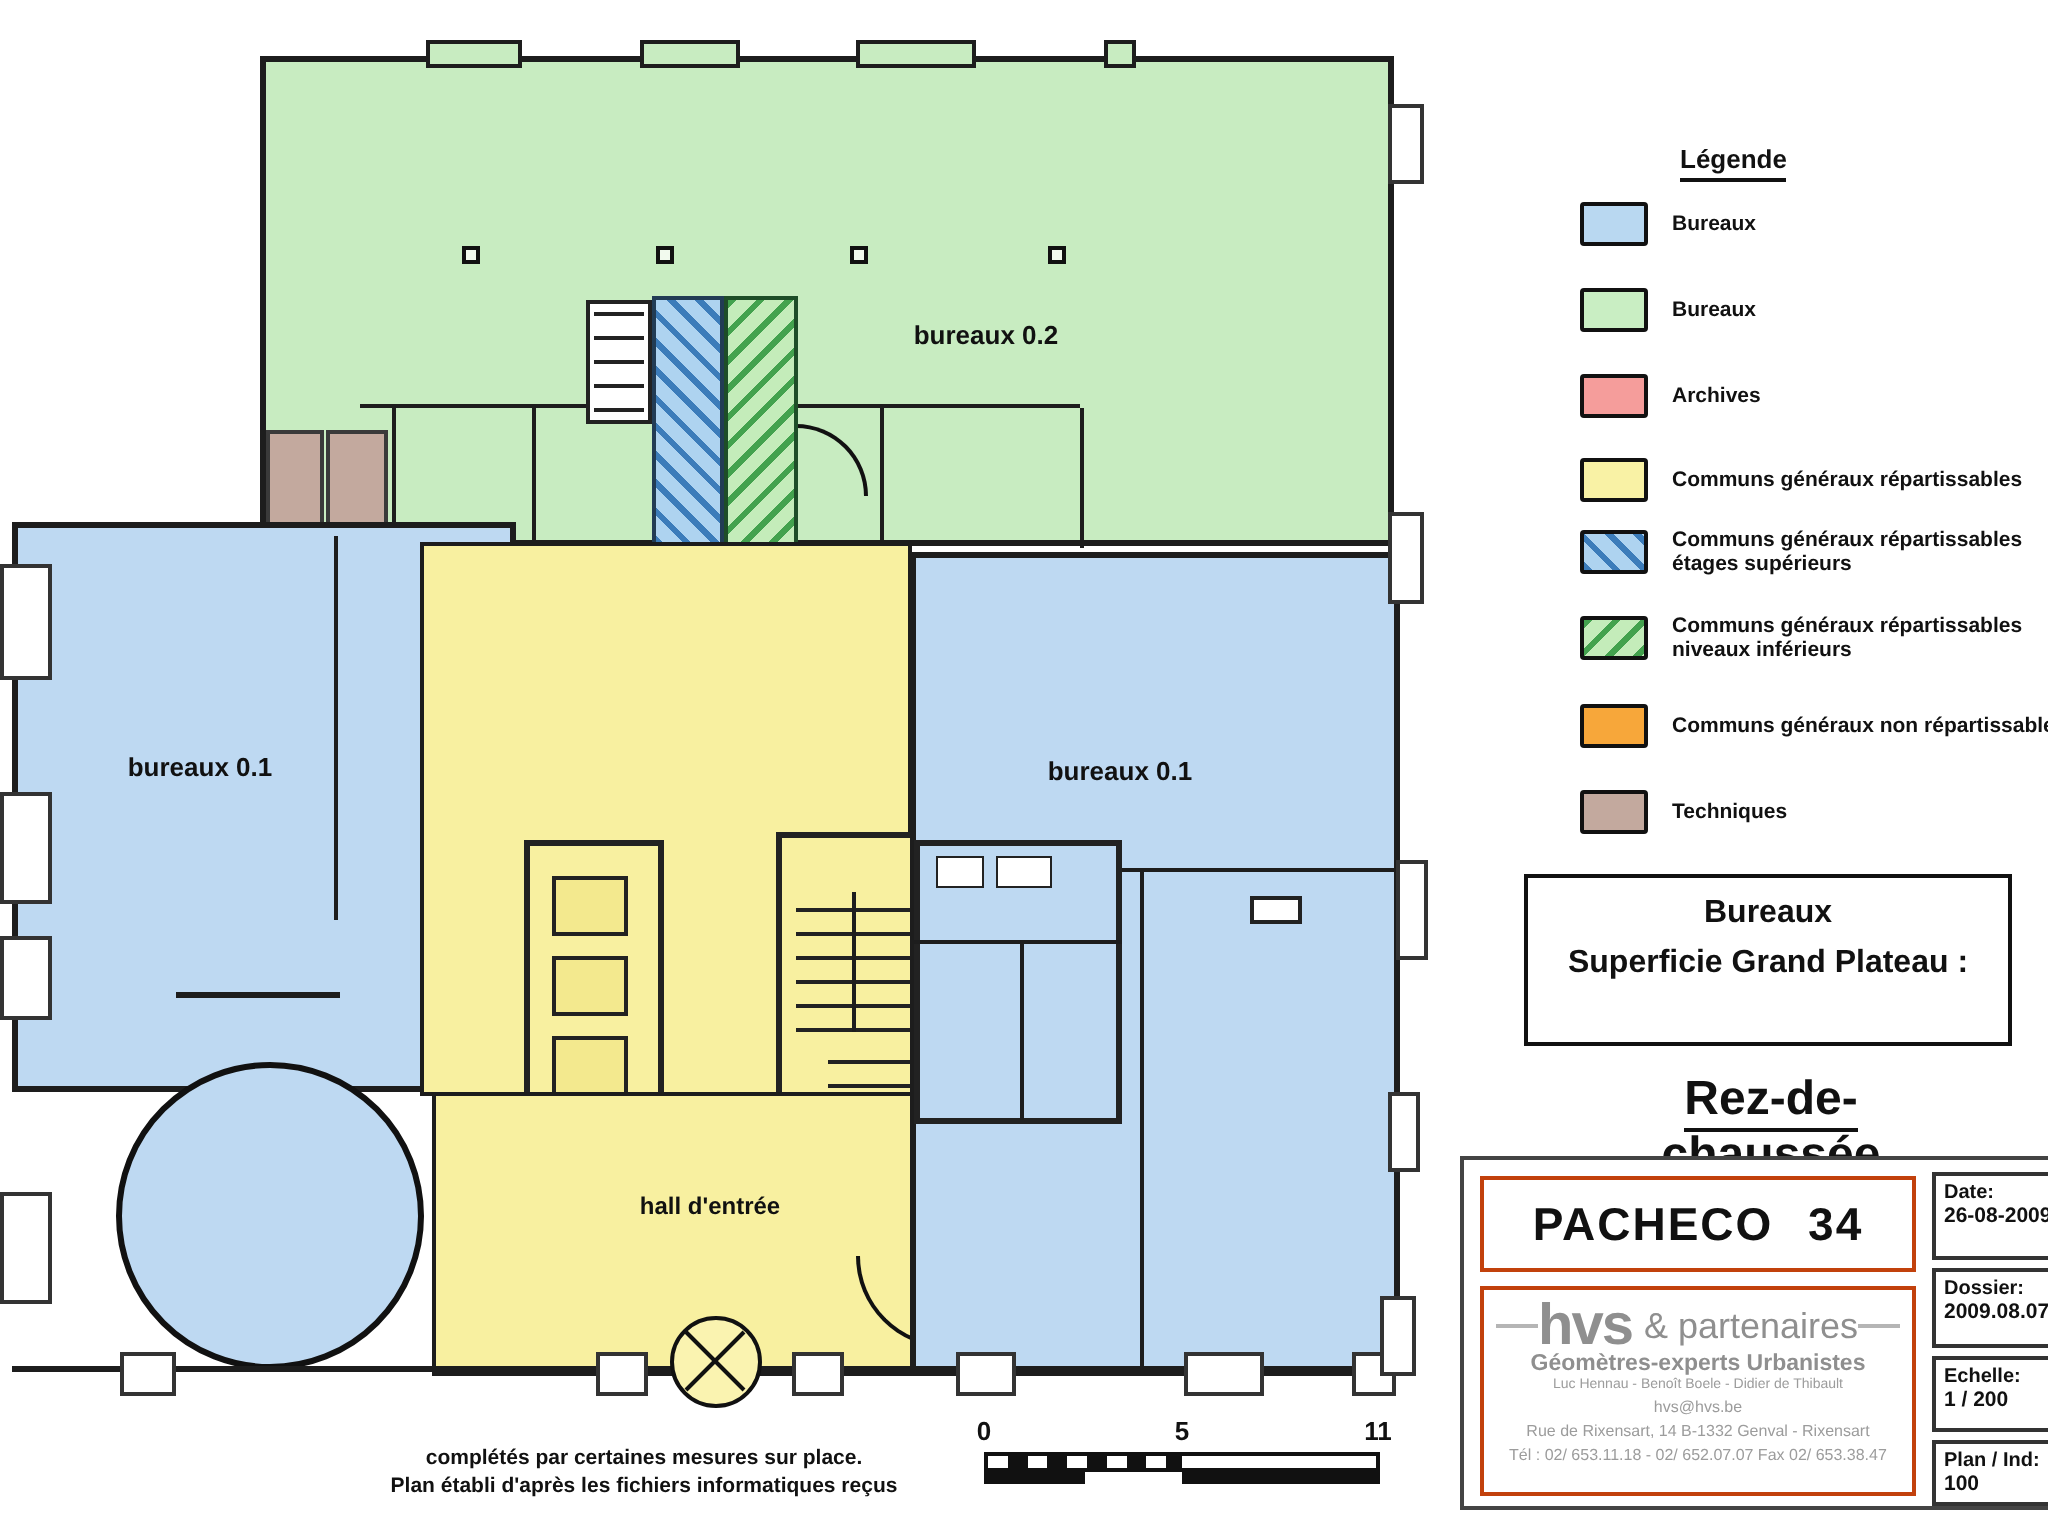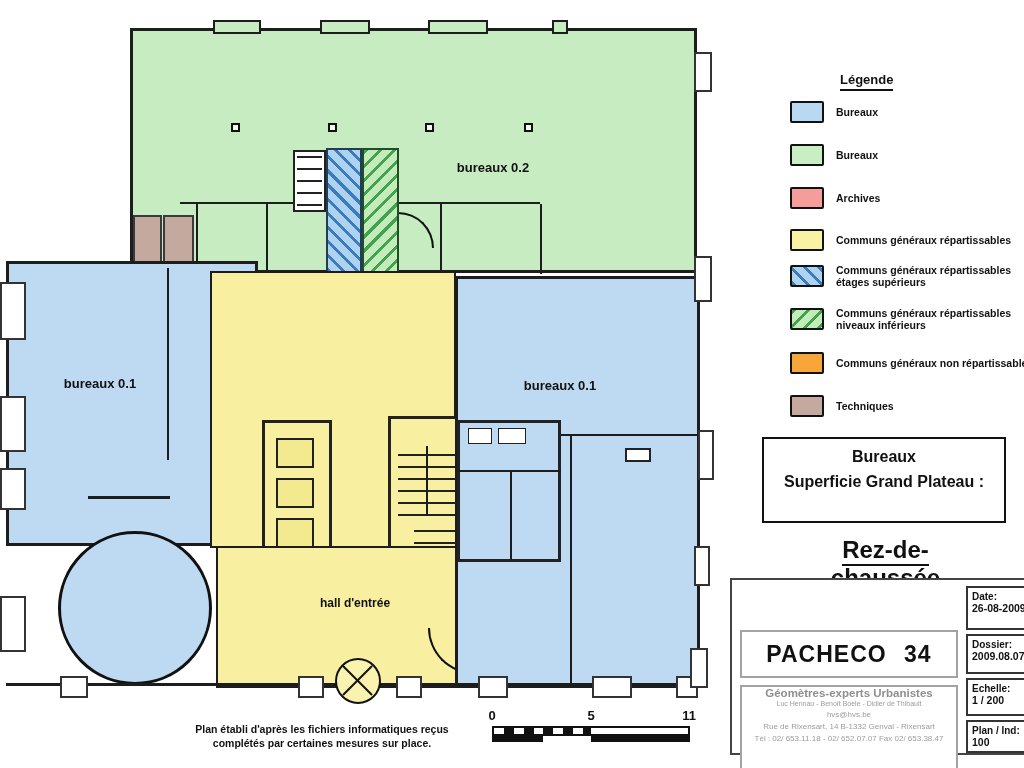--- a/index.html
+++ b/index.html
@@ -27,21 +27,21 @@
   .lg-row{display:flex;align-items:center;left:790px;}
   .lg-swatch{width:34px;height:22px;border:2px solid #111;border-radius:2px;flex:0 0 auto;box-sizing:border-box;}
   .lg-label{margin-left:12px;font-weight:bold;font-size:10.5px;line-height:12px;white-space:nowrap;}
   .lg-label span{display:block;}
   
   .sum-box{border:2px solid #111;background:#fff;text-align:center;font-weight:bold;font-size:16px;line-height:25px;padding-top:5px;}
   .floor-title{text-align:center;font-weight:bold;font-size:24px;}
   .floor-title span{border-bottom:2px solid #111;padding-bottom:1px;}
   
   .tb-outer{border:2px solid #444;background:#fff;}
-  .tb-box{border:2px solid #a3a3a3;background:#fff;margin-top:42px;}
+  .tb-box{border:2px solid #c2410c;background:#fff;}
   .tb-project{display:flex;align-items:center;justify-content:center;font-weight:bold;font-size:23px;letter-spacing:1px;word-spacing:10px;}
   .hvs{color:#8f8f8f;text-align:center;}
   .hvs-logo-row{display:flex;align-items:center;padding:0 6px;margin-top:5px;}
   .hvs-line{flex:1;height:2px;background:#b5b5b5;}
   .hvs-bold{font-weight:bold;font-size:29px;letter-spacing:-1px;line-height:26px;}
   .hvs-rest{font-size:18px;margin-left:6px;white-space:nowrap;}
   .hvs-sub{font-weight:bold;font-size:11.5px;margin-top:0;}
   .hvs-partners{font-size:7px;margin-top:1px;color:#9c9c9c;}
   .hvs-small{font-size:8px;margin-top:3px;color:#9c9c9c;white-space:nowrap;}
   .fld{border:2px solid #333;background:#fff;padding:3px 4px;font-weight:bold;}
@@ -201,20 +201,26 @@
 </div>
 <div class="abs floor-title" style="left:793px;top:536px;width:185px;">
   <span>Rez-de-chaussée</span>
 </div>
 
 <div class="abs tb-outer" style="left:730px;top:578px;width:302px;height:177px;"></div>
 <div class="abs tb-box tb-project" style="left:740px;top:588px;width:218px;height:48px;">
   <span>PACHECO 34</span>
 </div>
 <div class="abs tb-box hvs" style="left:740px;top:643px;width:218px;height:105px;">
+  <div class="hvs-logo-row">
+    <div class="hvs-line"></div>
+    <span class="hvs-bold">hvs</span>
+    <span class="hvs-rest">&amp; partenaires</span>
+    <div class="hvs-line"></div>
+  </div>
   <div class="hvs-sub">Géomètres-experts Urbanistes</div>
   <div class="hvs-partners">Luc Hennau - Benoît Boele - Didier de Thibault</div>
   <div class="hvs-small">hvs@hvs.be</div>
   <div class="hvs-small">Rue de Rixensart, 14      B-1332 Genval - Rixensart</div>
   <div class="hvs-small">Tél : 02/ 653.11.18 - 02/ 652.07.07      Fax 02/ 653.38.47</div>
 </div>
 
 <div class="abs fld" style="left:966px;top:586px;width:72px;height:44px;">
   <div class="lab">Date:</div>
   <div class="val">26-08-2009</div>
@@ -226,22 +232,22 @@
 <div class="abs fld" style="left:966px;top:678px;width:72px;height:38px;">
   <div class="lab">Echelle:</div>
   <div class="val">1 / 200</div>
 </div>
 <div class="abs fld" style="left:966px;top:720px;width:72px;height:33px;">
   <div class="lab">Plan / Ind:</div>
   <div class="val">100</div>
 </div>
 
 <div class="abs footnote" style="left:182px;top:722px;width:280px;">
+  <div>complétés par certaines mesures sur place.</div>
   <div>Plan établi d'après les fichiers informatiques reçus</div>
-  <div>complétés par certaines mesures sur place.</div>
 </div>
 
 <div class="abs sb-num" style="left:486px;top:708px;width:12px;">0</div>
 <div class="abs sb-num" style="left:585px;top:708px;width:12px;">5</div>
 <div class="abs sb-num" style="left:678px;top:708px;width:22px;">11</div>
 <div class="abs scalebar" style="left:492px;top:726px;width:198px;height:16px;">
   <div class="sb-top">
       <div class="sb-top-left"></div>
     </div>
   <div class="sb-bottom"></div>

